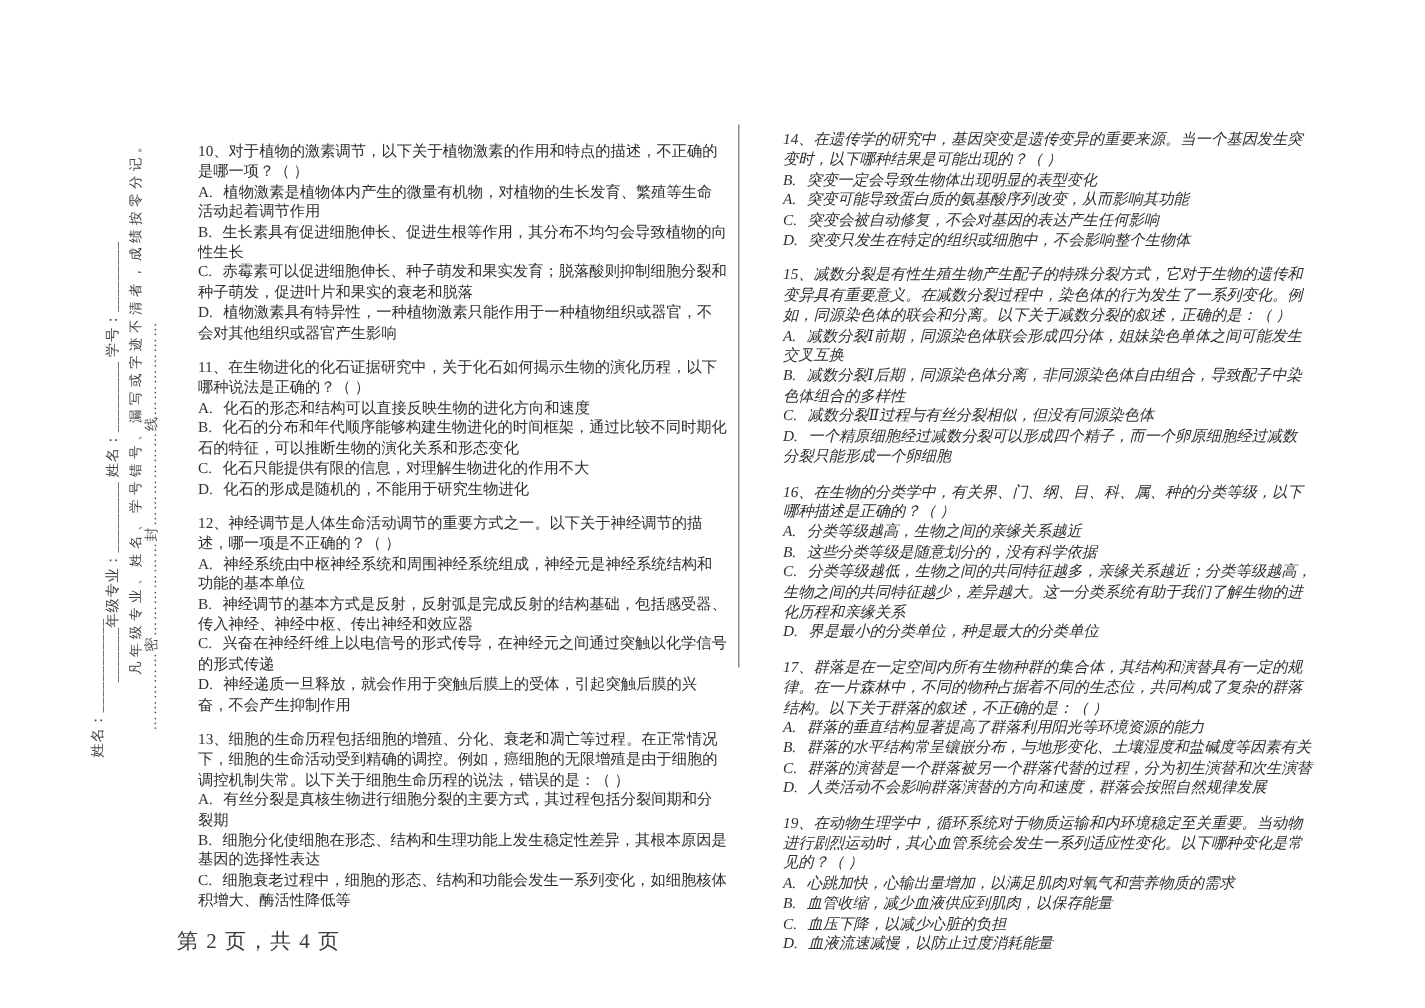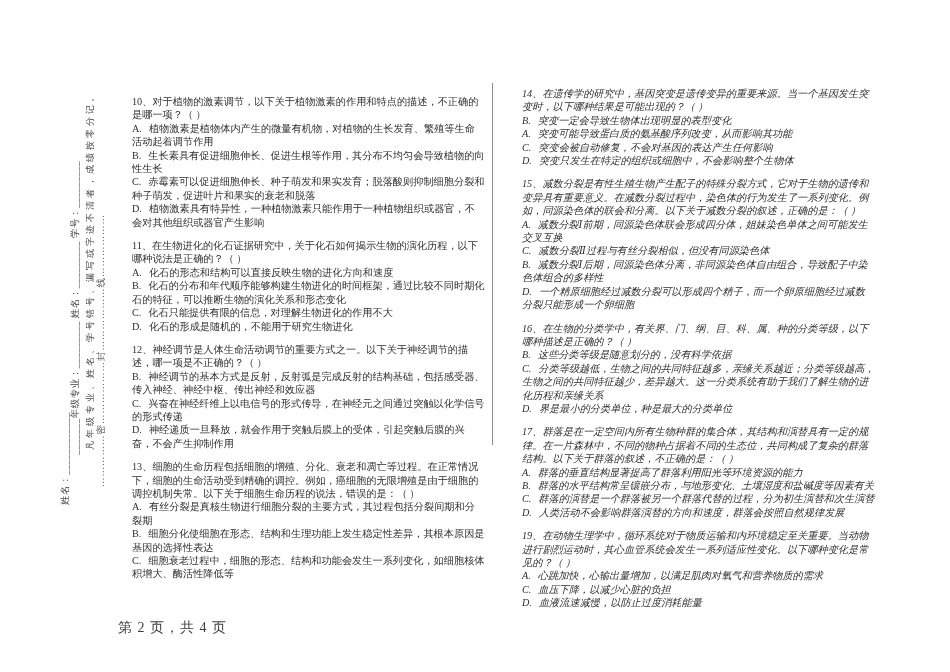--- a/index.html
+++ b/index.html
@@ -77,20 +77,21 @@
       </div>
       <div class="question">
         <p>11、在生物进化的化石证据研究中，关于化石如何揭示生物的演化历程，以下哪种说法是正确的？（ ）</p>
         <p><span class="opt-label">A.</span><span>化石的形态和结构可以直接反映生物的进化方向和速度</span></p>
         <p><span class="opt-label">B.</span><span>化石的分布和年代顺序能够构建生物进化的时间框架，通过比较不同时期化石的特征，可以推断生物的演化关系和形态变化</span></p>
         <p><span class="opt-label">C.</span><span>化石只能提供有限的信息，对理解生物进化的作用不大</span></p>
         <p><span class="opt-label">D.</span><span>化石的形成是随机的，不能用于研究生物进化</span></p>
       </div>
       <div class="question">
         <p>12、神经调节是人体生命活动调节的重要方式之一。以下关于神经调节的描述，哪一项是不正确的？（ ）</p>
+        <p><span class="opt-label">A.</span><span>神经系统由中枢神经系统和周围神经系统组成，神经元是神经系统结构和功能的基本单位</span></p>
         <p><span class="opt-label">B.</span><span>神经调节的基本方式是反射，反射弧是完成反射的结构基础，包括感受器、传入神经、神经中枢、传出神经和效应器</span></p>
         <p><span class="opt-label">C.</span><span>兴奋在神经纤维上以电信号的形式传导，在神经元之间通过突触以化学信号的形式传递</span></p>
         <p><span class="opt-label">D.</span><span>神经递质一旦释放，就会作用于突触后膜上的受体，引起突触后膜的兴奋，不会产生抑制作用</span></p>
       </div>
       <div class="question">
         <p>13、细胞的生命历程包括细胞的增殖、分化、衰老和凋亡等过程。在正常情况下，细胞的生命活动受到精确的调控。例如，癌细胞的无限增殖是由于细胞的调控机制失常。以下关于细胞生命历程的说法，错误的是：（ ）</p>
         <p><span class="opt-label">A.</span><span>有丝分裂是真核生物进行细胞分裂的主要方式，其过程包括分裂间期和分裂期</span></p>
         <p><span class="opt-label">B.</span><span>细胞分化使细胞在形态、结构和生理功能上发生稳定性差异，其根本原因是基因的选择性表达</span></p>
         <p><span class="opt-label">C.</span><span>细胞衰老过程中，细胞的形态、结构和功能会发生一系列变化，如细胞核体积增大、酶活性降低等</span></p>
       </div>
@@ -99,40 +100,42 @@
       <div class="question">
         <p>14、在遗传学的研究中，基因突变是遗传变异的重要来源。当一个基因发生突变时，以下哪种结果是可能出现的？（ ）</p>
         <p><span class="opt-label">B.</span><span>突变一定会导致生物体出现明显的表型变化</span></p>
         <p><span class="opt-label">A.</span><span>突变可能导致蛋白质的氨基酸序列改变，从而影响其功能</span></p>
         <p><span class="opt-label">C.</span><span>突变会被自动修复，不会对基因的表达产生任何影响</span></p>
         <p><span class="opt-label">D.</span><span>突变只发生在特定的组织或细胞中，不会影响整个生物体</span></p>
       </div>
       <div class="question">
         <p>15、减数分裂是有性生殖生物产生配子的特殊分裂方式，它对于生物的遗传和变异具有重要意义。在减数分裂过程中，染色体的行为发生了一系列变化。例如，同源染色体的联会和分离。以下关于减数分裂的叙述，正确的是：（ ）</p>
         <p><span class="opt-label">A.</span><span>减数分裂Ⅰ前期，同源染色体联会形成四分体，姐妹染色单体之间可能发生交叉互换</span></p>
+        <p><span class="opt-label">B.</span><span>减数分裂Ⅰ后期，同源染色体分离，非同源染色体自由组合，导致配子中染色体组合的多样性</span></p>
         <p><span class="opt-label">C.</span><span>减数分裂Ⅱ过程与有丝分裂相似，但没有同源染色体</span></p>
-        <p><span class="opt-label">B.</span><span>减数分裂Ⅰ后期，同源染色体分离，非同源染色体自由组合，导致配子中染色体组合的多样性</span></p>
         <p><span class="opt-label">D.</span><span>一个精原细胞经过减数分裂可以形成四个精子，而一个卵原细胞经过减数分裂只能形成一个卵细胞</span></p>
       </div>
       <div class="question">
         <p>16、在生物的分类学中，有关界、门、纲、目、科、属、种的分类等级，以下哪种描述是正确的？（ ）</p>
+        <p><span class="opt-label">A.</span><span>分类等级越高，生物之间的亲缘关系越近</span></p>
         <p><span class="opt-label">B.</span><span>这些分类等级是随意划分的，没有科学依据</span></p>
         <p><span class="opt-label">C.</span><span>分类等级越低，生物之间的共同特征越多，亲缘关系越近；分类等级越高，生物之间的共同特征越少，差异越大。这一分类系统有助于我们了解生物的进化历程和亲缘关系</span></p>
         <p><span class="opt-label">D.</span><span>界是最小的分类单位，种是最大的分类单位</span></p>
       </div>
       <div class="question">
         <p>17、群落是在一定空间内所有生物种群的集合体，其结构和演替具有一定的规律。在一片森林中，不同的物种占据着不同的生态位，共同构成了复杂的群落结构。以下关于群落的叙述，不正确的是：（ ）</p>
         <p><span class="opt-label">A.</span><span>群落的垂直结构显著提高了群落利用阳光等环境资源的能力</span></p>
         <p><span class="opt-label">B.</span><span>群落的水平结构常呈镶嵌分布，与地形变化、土壤湿度和盐碱度等因素有关</span></p>
         <p><span class="opt-label">C.</span><span>群落的演替是一个群落被另一个群落代替的过程，分为初生演替和次生演替</span></p>
         <p><span class="opt-label">D.</span><span>人类活动不会影响群落演替的方向和速度，群落会按照自然规律发展</span></p>
       </div>
       <div class="question">
         <p>19、在动物生理学中，循环系统对于物质运输和内环境稳定至关重要。当动物进行剧烈运动时，其心血管系统会发生一系列适应性变化。以下哪种变化是常见的？（ ）</p>
         <p><span class="opt-label">A.</span><span>心跳加快，心输出量增加，以满足肌肉对氧气和营养物质的需求</span></p>
+        <p><span class="opt-label">B.</span><span>血管收缩，减少血液供应到肌肉，以保存能量</span></p>
         <p><span class="opt-label">C.</span><span>血压下降，以减少心脏的负担</span></p>
         <p><span class="opt-label">D.</span><span>血液流速减慢，以防止过度消耗能量</span></p>
       </div>
     </div>
 
   <div class="footer">第 2 页，共 4 页</div>
 
 </div>
 
 </body></html>

